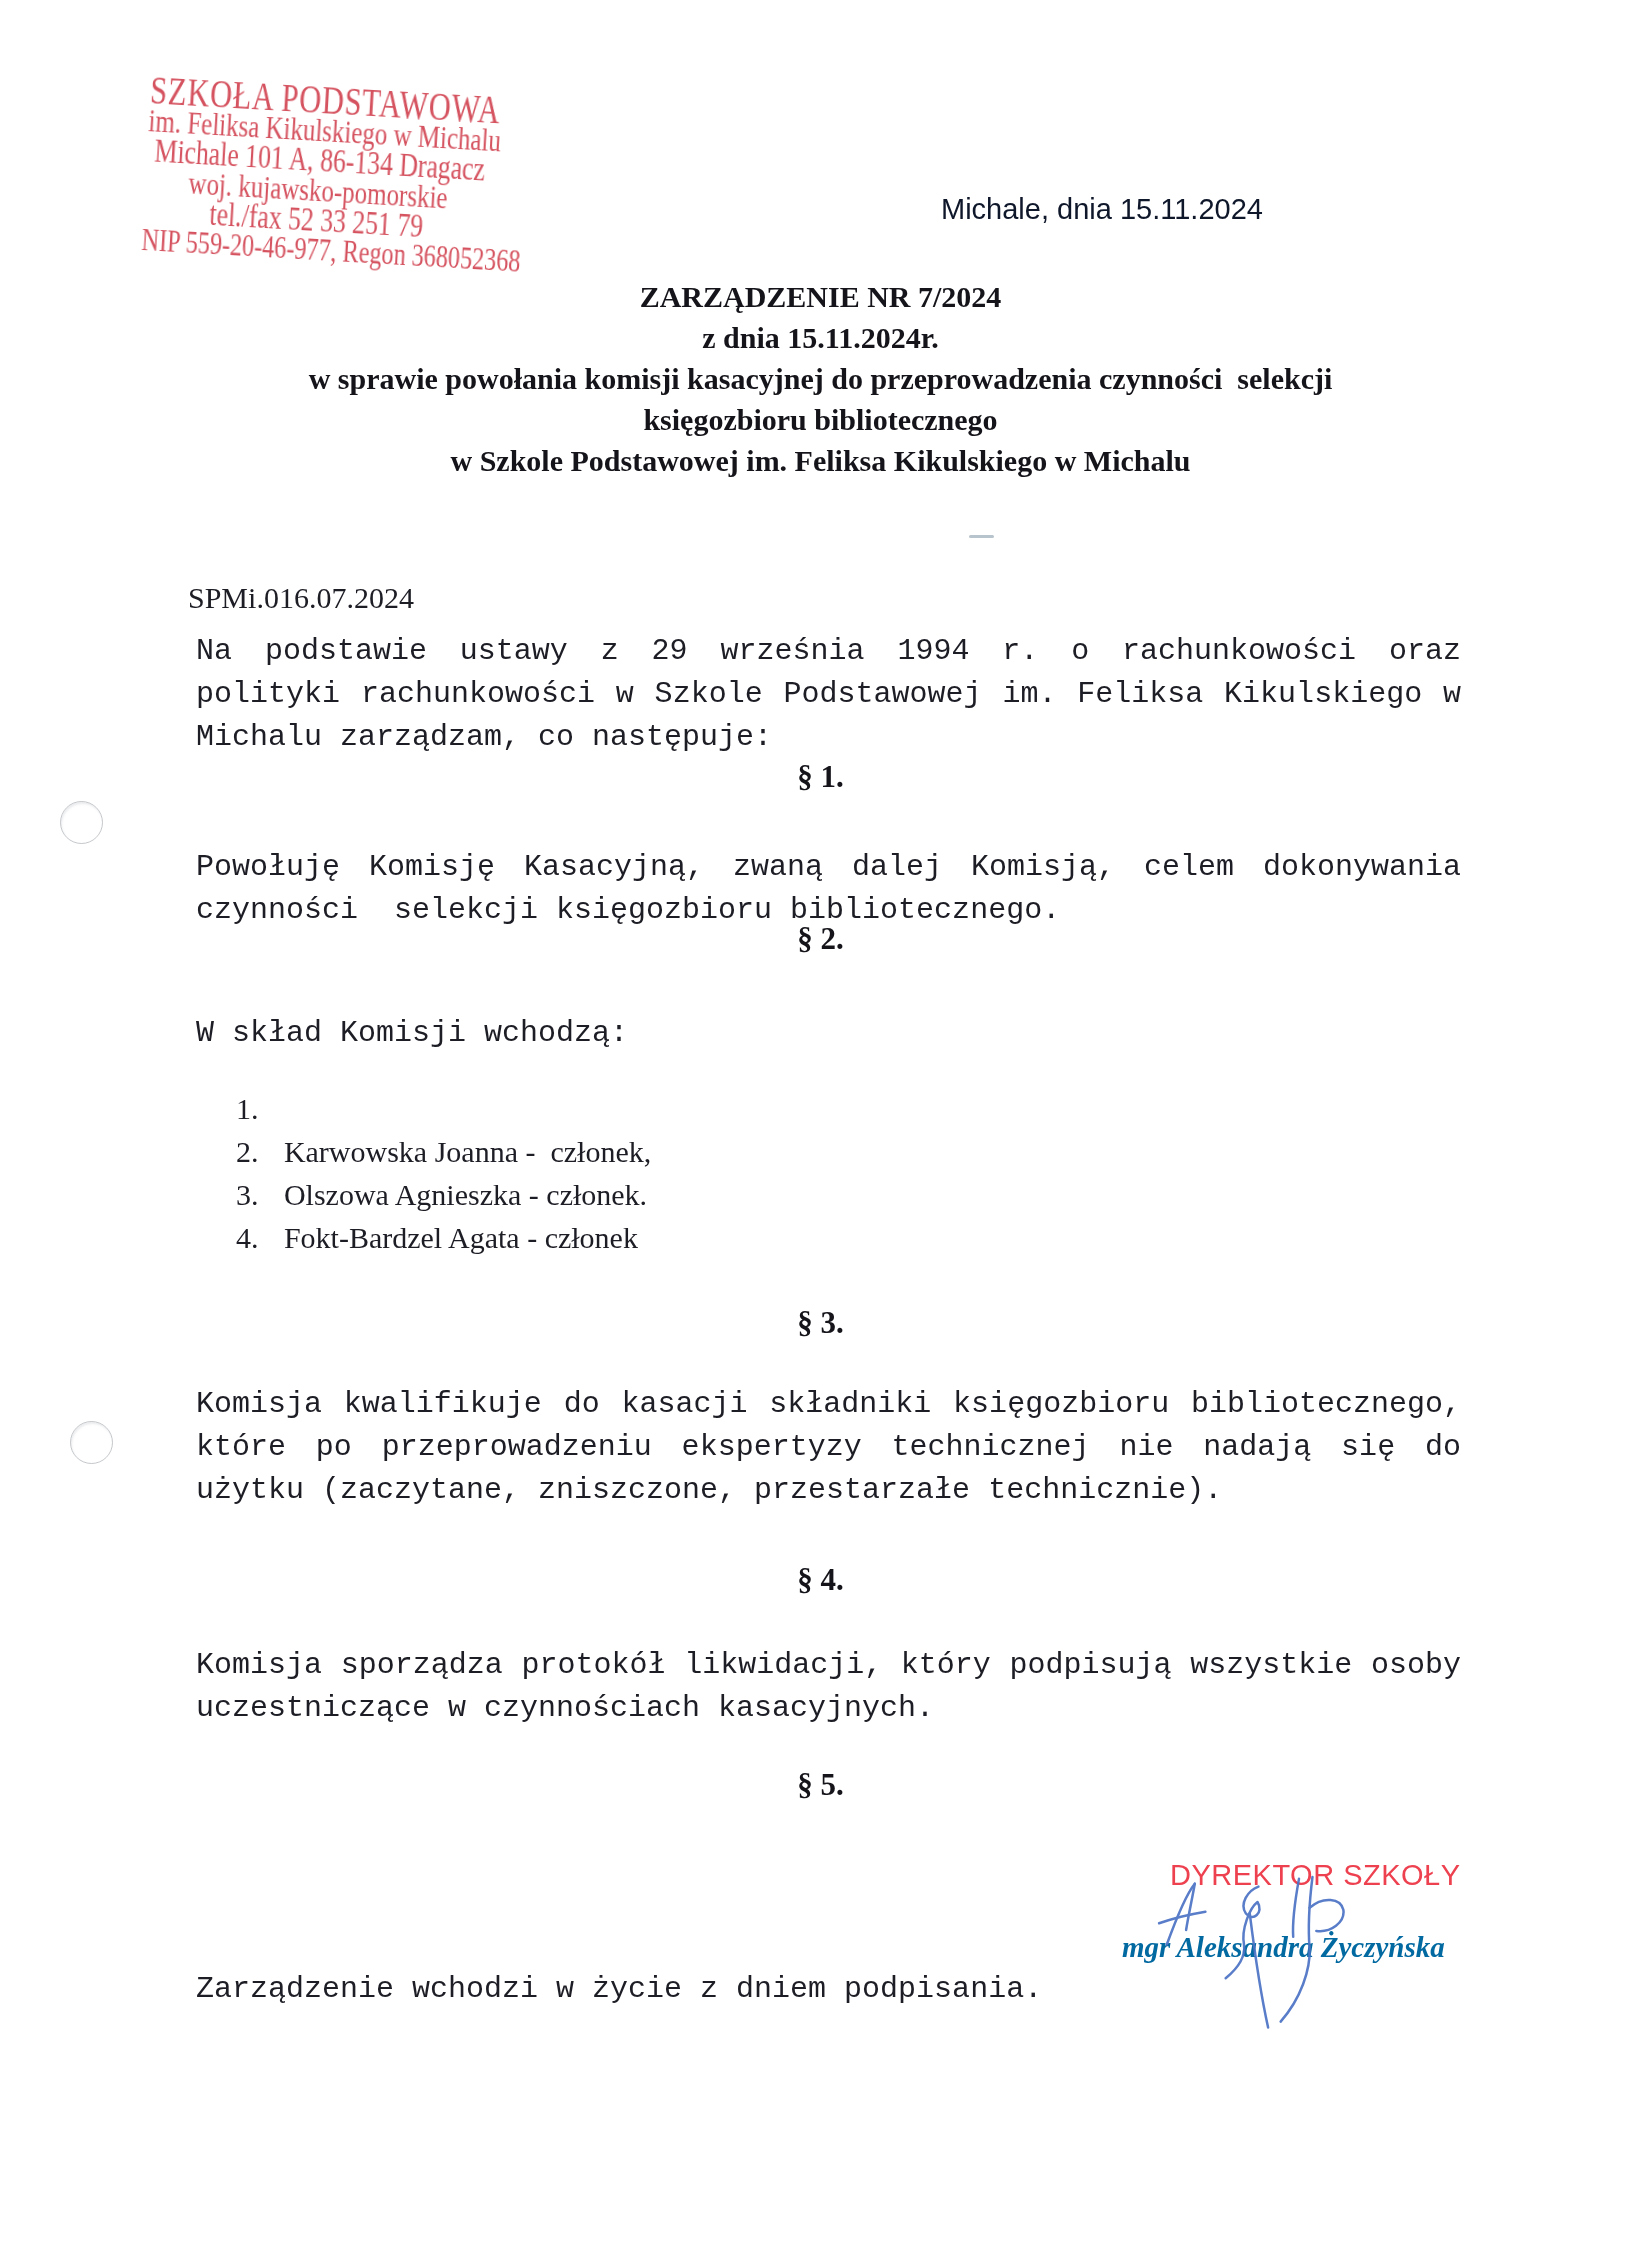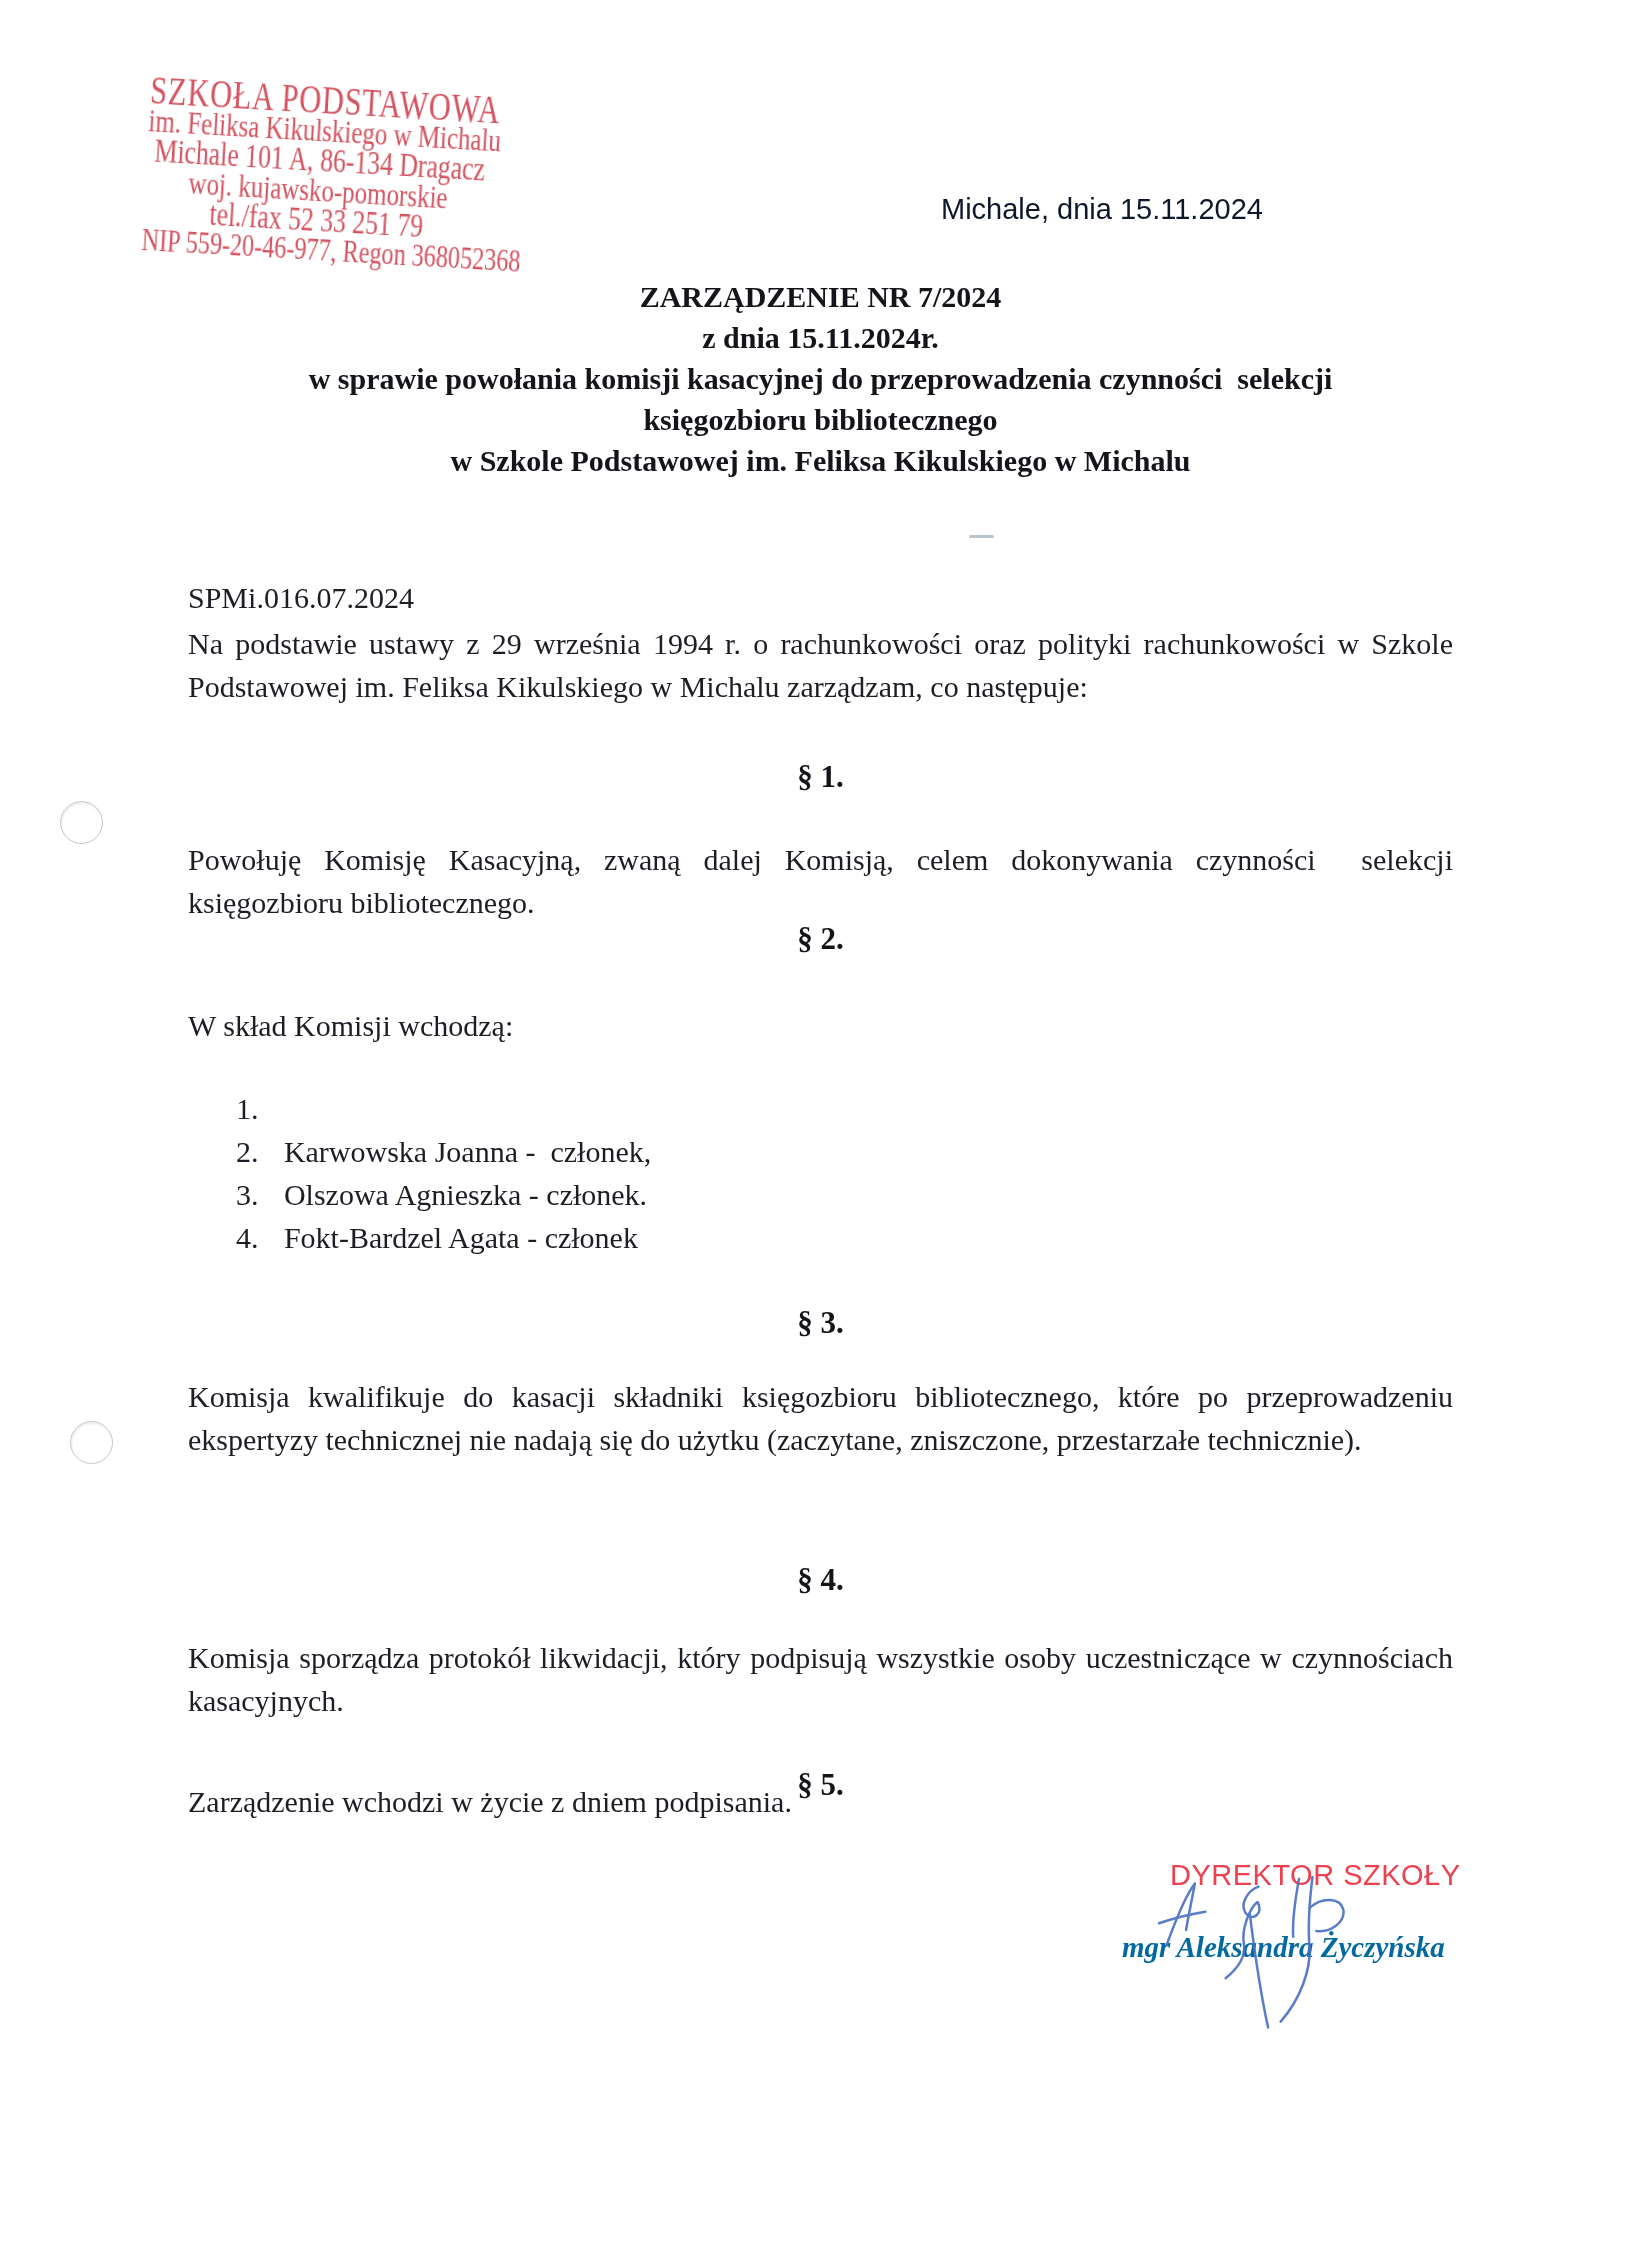--- a/index.html
+++ b/index.html
@@ -47,22 +47,22 @@
   
   .punch{position:absolute;width:41px;height:41px;border-radius:50%;
     border:1.9px solid rgba(150,155,160,.55);
     background:rgba(255,255,255,0);box-shadow:inset 1px 1.9px 1.9px rgba(180,185,190,.25);}
   .punch-1{left:60px;top:801px;}
   .punch-2{left:70px;top:1421px;}
   
   .abs{position:absolute;left:188px;width:1265px;}
   .ref{font-size:30px;line-height:42px;white-space:pre;}
   .para{
-    font-size:30px;line-height:43px;margin:0;
-    text-align:justify;text-align-last:left;white-space:pre-wrap;
+    font-size:30px;line-height:43px;margin:8px;
+    text-align:justify;text-align-last:left;white-space:pre-wrap;font-family:Liberation Mono, monospace;
   }
   .sec-head{
     font-size:31px;font-weight:bold;text-align:center;color:#14141a;white-space:pre;
   }
   .list-wrap{font-size:30px;line-height:43px;}
   .list-row{display:flex;}
   .li-num{width:48px;flex:0 0 48px;text-align:left;padding-left:2.9px;}
   .li-text{white-space:pre-wrap;}
   .list-wrap{padding-left:45px;}
   
@@ -132,21 +132,21 @@
     </div>
   </div>
 
   <div class="abs sec-head" style="top:1305px">§ 3.</div>
   <p class="abs para" style="top:1375px">Komisja kwalifikuje do kasacji składniki księgozbioru bibliotecznego, które po przeprowadzeniu ekspertyzy technicznej nie nadają się do użytku (zaczytane, zniszczone, przestarzałe technicznie).</p>
 
   <div class="abs sec-head" style="top:1562px">§ 4.</div>
   <p class="abs para" style="top:1636px">Komisja sporządza protokół likwidacji, który podpisują wszystkie osoby uczestniczące w czynnościach kasacyjnych.</p>
 
   <div class="abs sec-head" style="top:1767px">§ 5.</div>
-  <p class="abs para" style="top:1780px">Zarządzenie wchodzi w życie z dniem podpisania.</p>
+  <p class="abs para" style="top:1960px">Zarządzenie wchodzi w życie z dniem podpisania.</p>
 
   <div class="sig-title">DYREKTOR SZKOŁY</div>
   <div class="sig-name">mgr Aleksandra Życzyńska</div>
 
   <svg class="sig-svg" viewBox="0 0 240 170" fill="none" xmlns="http://www.w3.org/2000/svg">
     <g stroke="#4b72c4" stroke-width="2.6" stroke-linecap="round" stroke-linejoin="round" opacity="0.92">
 
       <path d="M 12,72 C 20,50 32,20 41,9"></path>
       <path d="M 41,9 C 38,26 34,44 32,57"></path>
       <path d="M 4,50 C 18,45 34,41 52,38"></path>

